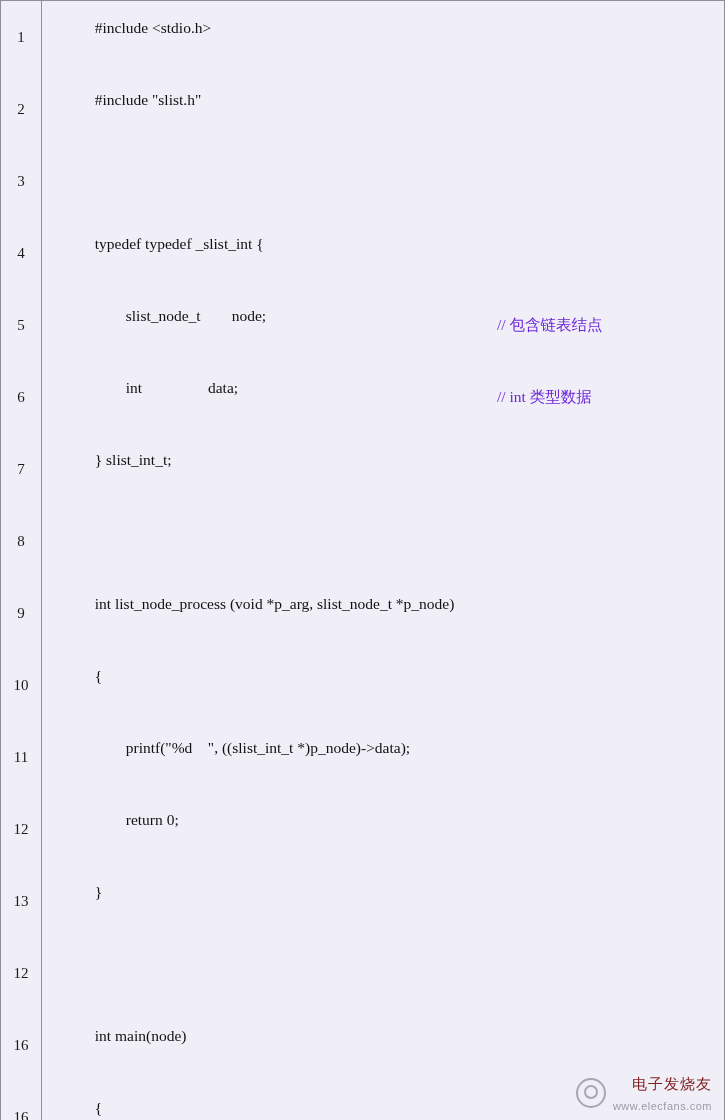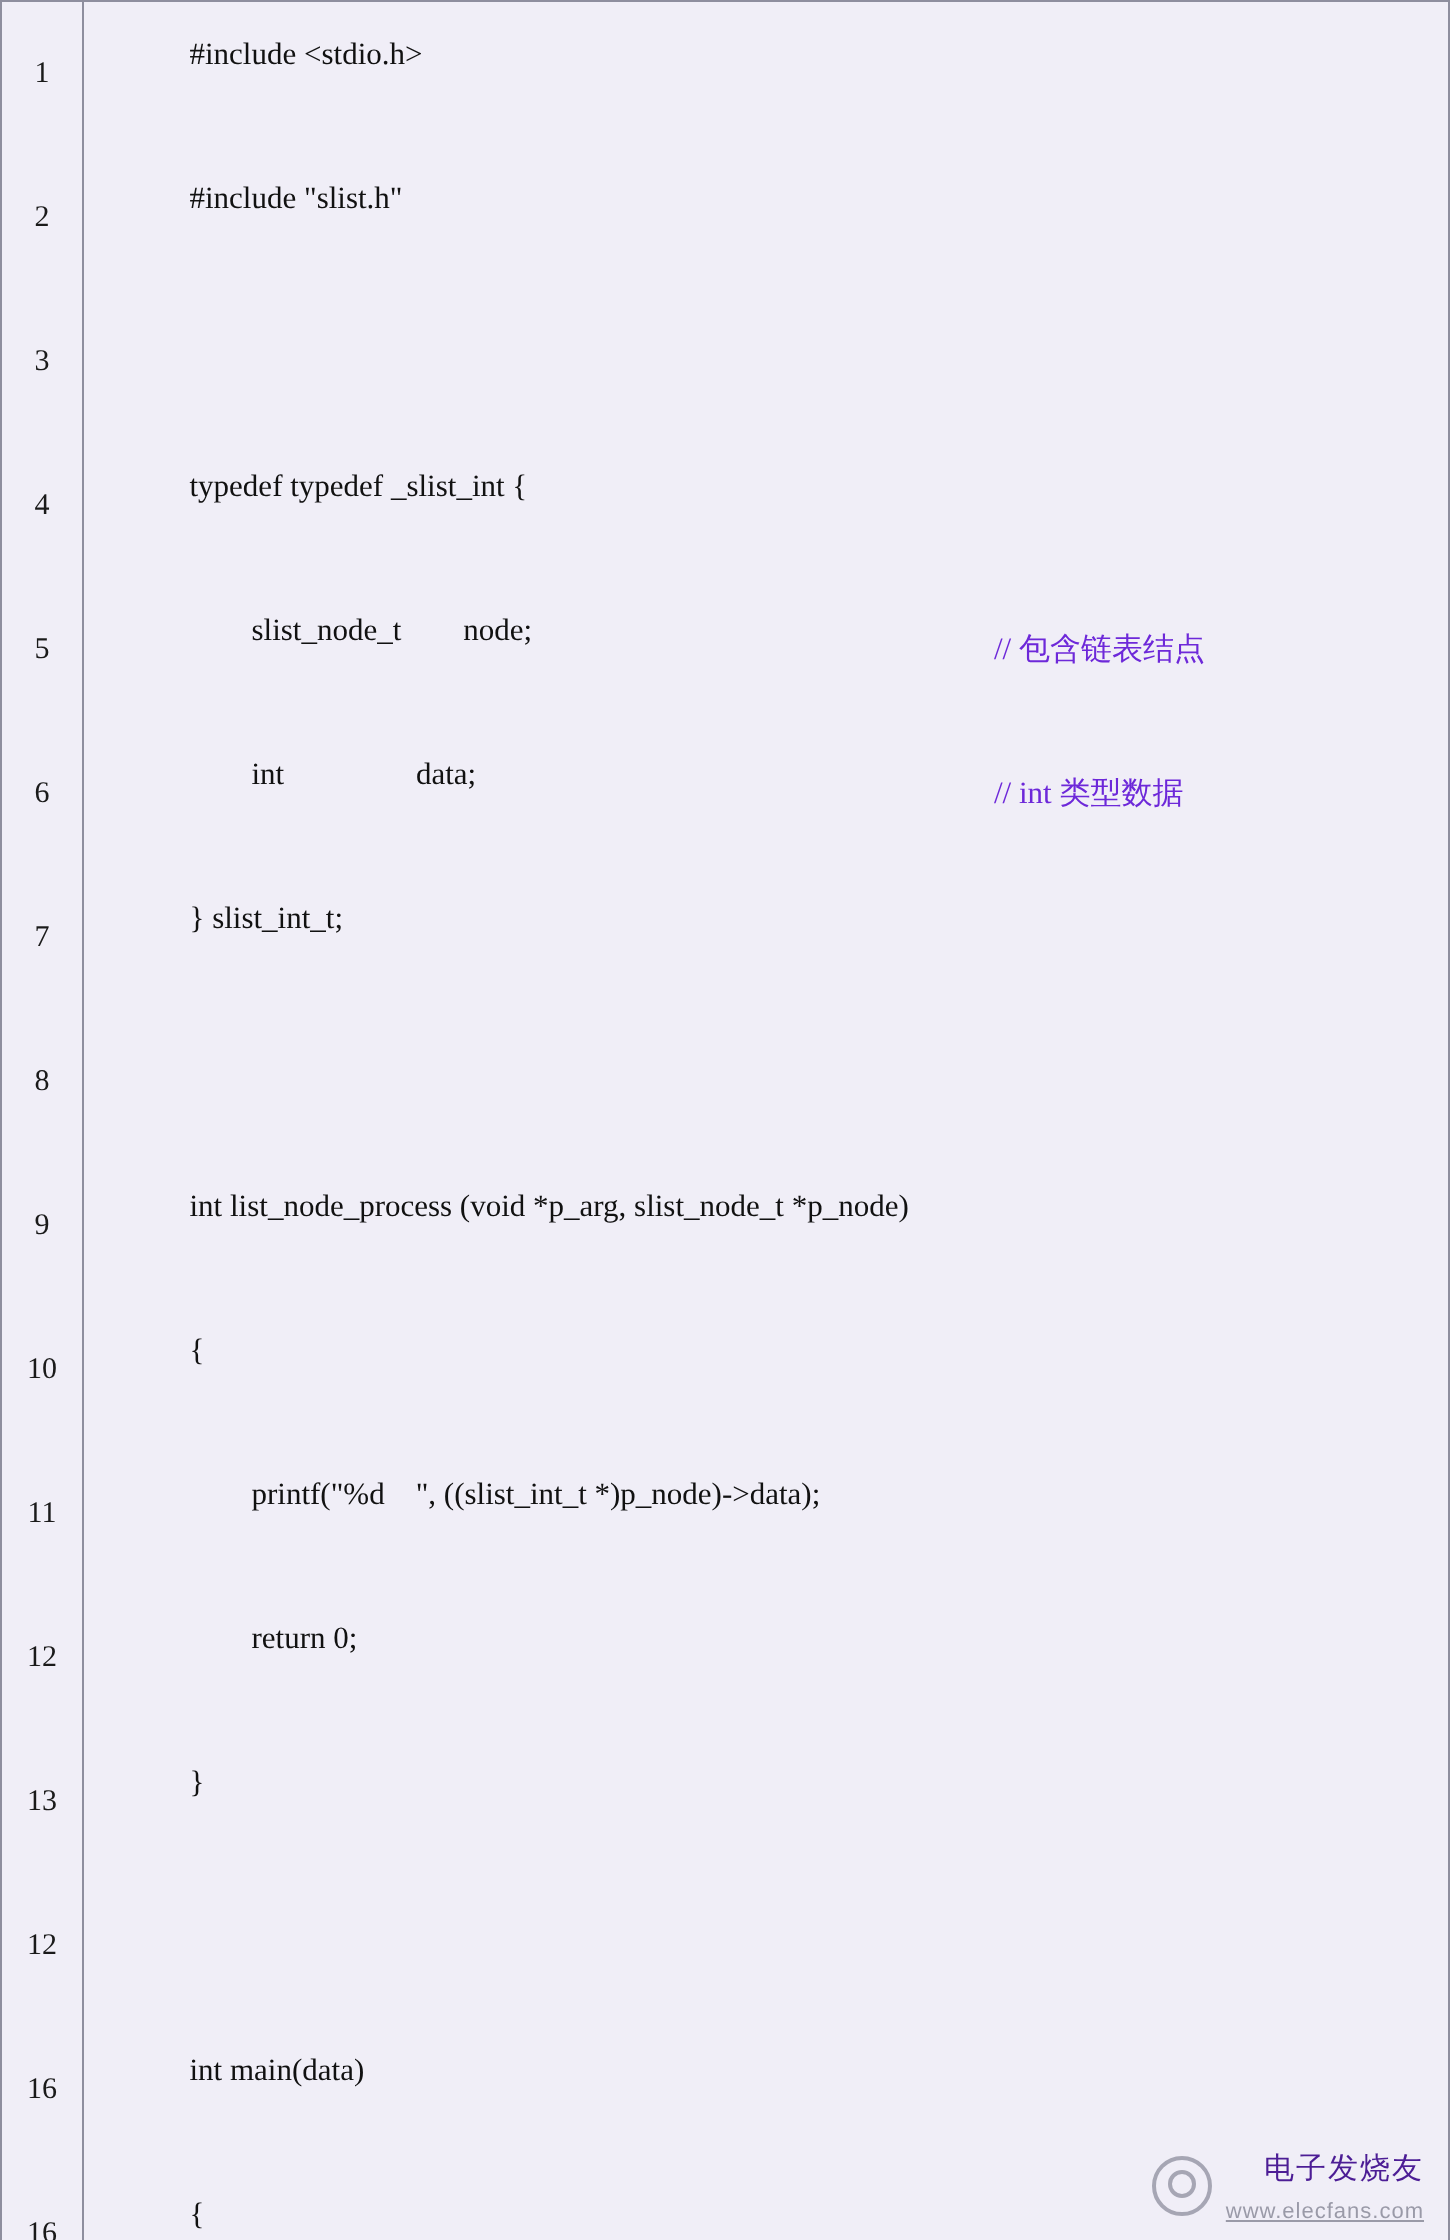--- a/index.html
+++ b/index.html
@@ -57,33 +57,32 @@
     transform: translateY(-50%);
     white-space: pre;
     font-size: 15.5px;
     color: #6d28d9;
   }
   .wm-text1 {
     position: absolute;
     right: 12px;
     bottom: 26px;
     font-size: 15px;
-    color: #4c1d95;
+    color: #7f1d1d;
     letter-spacing: 1px;
     font-family: "Liberation Sans", sans-serif;
   }
   .wm-text2 {
     position: absolute;
     right: 12px;
     bottom: 8px;
     font-size: 11px;
     color: #9a9aa8;
     letter-spacing: 0.5px;
     font-family: "Liberation Sans", sans-serif;
-    text-decoration: underline;
   }
   .wm-circle {
     position: absolute;
     right: 118px;
     bottom: 12px;
     width: 26px;
     height: 26px;
     border: 2px solid #a6a6b4;
     border-radius: 50%;
   }
@@ -198,21 +197,21 @@
       <tr>
         <td class="lineno">12</td>
         <td class="code">
           <span class="code-text"></span>
           <span class="comment"></span>
         </td>
       </tr>
       <tr>
         <td class="lineno">16</td>
         <td class="code">
-          <span class="code-text">int main(data)</span>
+          <span class="code-text">int main(node)</span>
           <span class="comment"></span>
         </td>
       </tr>
       <tr>
         <td class="lineno">16</td>
         <td class="code">
           <span class="code-text">{</span>
           <span class="comment"></span>
         </td>
       </tr>

